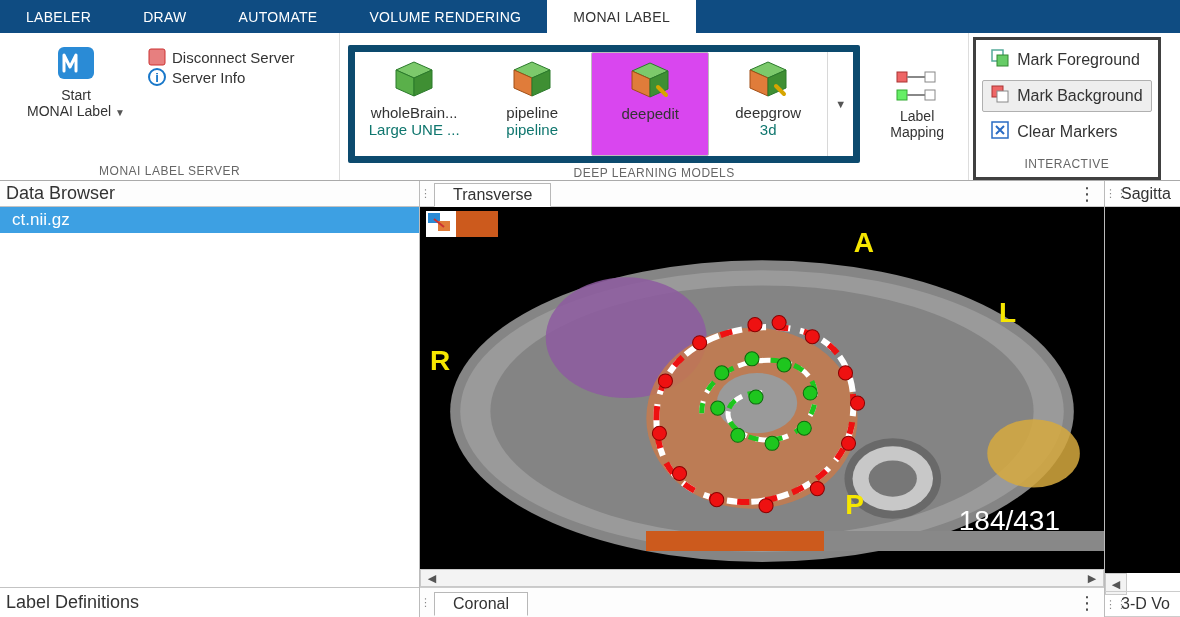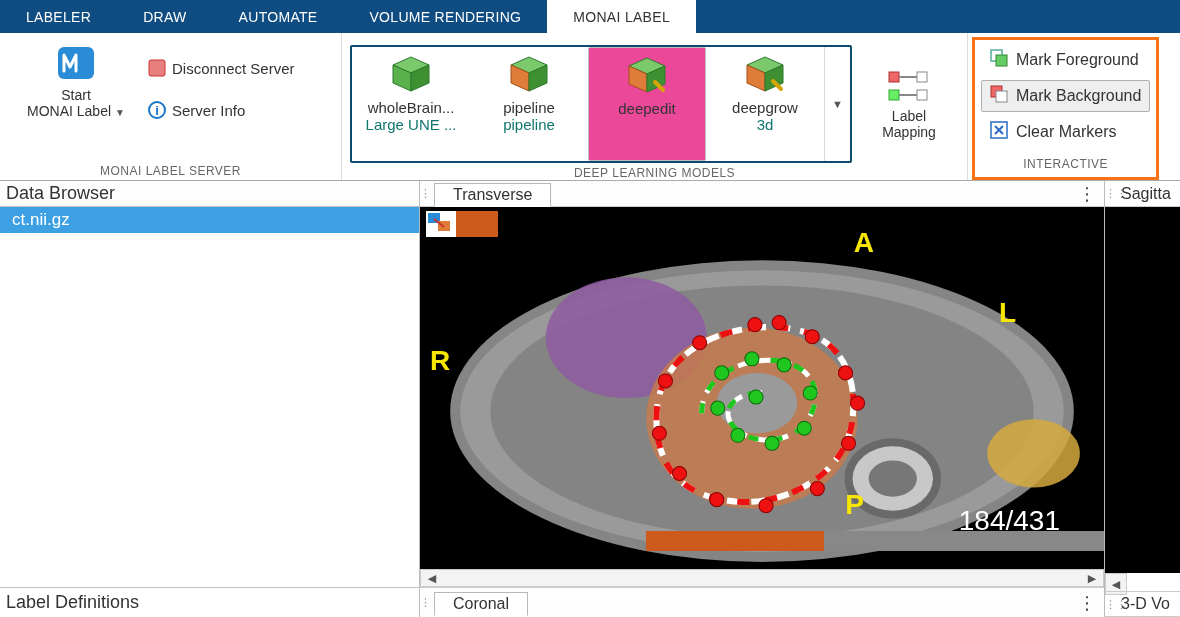--- a/index.html
+++ b/index.html
@@ -14,37 +14,37 @@
   .ribbon { height: 148px; background: #fff; border-bottom: 1px solid #aaa; display: flex; }
   .ribbon-group { border-right: 1px solid #ddd; display: flex; flex-direction: column; }
   .ribbon-group-body { flex: 1; display: flex; align-items: flex-start; padding: 6px 8px 0 8px; }
   .ribbon-group-title { text-align: center; font-size: 12px; color: #666; padding: 3px 0 2px 0; letter-spacing: 0.5px; }
 
   .big-btn { display: flex; flex-direction: column; align-items: center; width: 120px; text-align: center; font-size: 14px; color: #333; padding: 4px 4px 0 4px; cursor: pointer; }
   .big-btn .ico { width: 40px; height: 40px; display: flex; align-items: center; justify-content: center; margin-bottom: 4px; }
   .big-btn .line2 { color: #333; }
   .chev-down { font-size: 10px; color: #555; margin-left: 4px; }
 
-  .small-link { display: flex; align-items: center; gap: 6px; margin: 12px 4px; color: #333; font-size: 15px; cursor: pointer; }
+  .small-link { display: flex; align-items: center; gap: 6px; margin: 1px 4px; color: #333; font-size: 15px; cursor: pointer; }
   .small-link .sq { width: 18px; height: 18px; display:flex; align-items:center; justify-content:center; }
 
   
-  .models-wrap { border: 2px solid #0c4a6e; border-radius: 2px; display: flex; align-items: stretch; height: 118px; margin: 6px 0 0 0; }
+  .models-wrap { border: 7px solid #0c4a6e; border-radius: 2px; display: flex; align-items: stretch; height: 118px; margin: 6px 0 0 0; }
   .model-btn { width: 118px; display:flex; flex-direction:column; align-items:center; justify-content:flex-start; padding-top:8px; cursor:pointer; }
-  .model-btn.sel { background: #ec4899; border:1px solid #bcbcbc; border-radius:2px; }
+  .model-btn.sel { background: #d946ef; border:1px solid #bcbcbc; border-radius:2px; }
   .model-btn .ico { width:44px; height:38px; }
   .model-name { font-size:15px; text-align:center; margin-top:6px; }
   .model-sub { font-size:15px; color:#0f766e; }
   .models-drop { width:26px; display:flex; align-items:center; justify-content:center; border-left:1px solid #d8d8d8; color:#555; cursor:pointer; font-size:11px; }
 
   .label-mapping { width:86px; display:flex; flex-direction:column; align-items:center; padding-top:8px; cursor:pointer; }
   .label-mapping .ico { width:44px; height:38px; }
 
   
-  .interactive-group { border: 3px solid #f97316; padding: 4px 6px; display:flex; flex-direction:column; gap:4px; }
+  .interactive-group { border: 3px solid #404040; padding: 4px 6px; display:flex; flex-direction:column; gap:4px; }
   .int-btn { display:flex; align-items:center; gap:8px; padding:4px 8px; font-size:16px; cursor:pointer; border:1px solid transparent; border-radius:2px; }
   .int-btn.active { background:#eee; border:1px solid #b0b0b0; }
 
   
   .lower { display:flex; height: calc(617px - 33px - 148px); }
   .left-pane { width: 420px; border-right: 1px solid #bbb; display:flex; flex-direction:column; }
   .pane-header { background:#fdfdfd; border-bottom:1px solid #c3c3c3; padding:2px 6px; font-size:18px; }
   .file-item { background:#3da0e3; color:#fff; padding:3px 12px; font-size:17px; }
   .left-spacer { flex:1; }
   .label-defs { border-top:1px solid #c3c3c3; padding:4px 6px; font-size:18px; }

